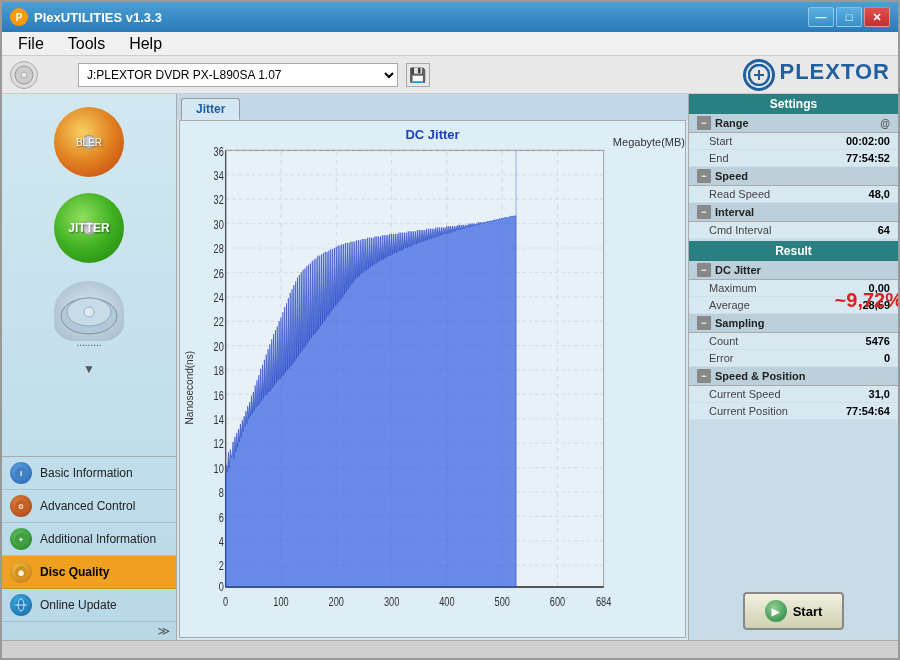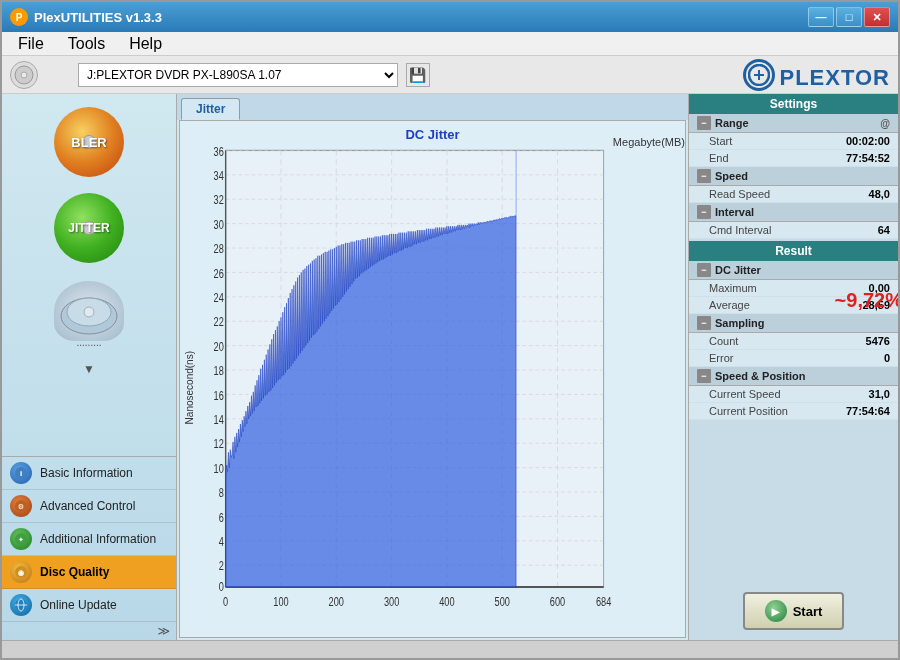--- a/index.html
+++ b/index.html
@@ -69,21 +69,21 @@
     .drive-save-btn {
       width: 24px; height: 24px;
       background: #e8e8e8;
       border: 1px solid #aaa;
       cursor: pointer;
       display: flex; align-items: center; justify-content: center;
       font-size: 14px;
     }
     .plextor-logo {
       margin-left: auto;
-      display: flex; align-items: flex-end; gap: 4px;
+      display: flex; align-items: flex-start; gap: 4px;
       color: #2060a0;
       font-size: 20px;
       font-weight: bold;
     }
     .plextor-logo-icon {
       width: 32px; height: 32px;
       border: 3px solid #2060a0;
       border-radius: 50%;
       display: flex; align-items: center; justify-content: center;
       font-size: 10px; color: #2060a0;
@@ -391,21 +391,21 @@
 </div>
 
 <div class="main-layout">
 
   <div class="sidebar">
     <div class="sidebar-discs">
 
       <div class="disc-item">
         <div class="disc-circle disc-bler">
           <div class="disc-hole"></div>
-          <span style="z-index:1; position:relative; font-size:13px; font-weight:bold;">BLER</span>
+          <span style="z-index:1; position:relative; font-size:10px; font-weight:normal;">BLER</span>
         </div>
       </div>
 
       <div class="disc-item">
         <div class="disc-circle disc-jitter">
           <div class="disc-hole"></div>
           <span style="z-index:1; position:relative; font-size:12px; font-weight:bold;">JITTER</span>
         </div>
       </div>
 

